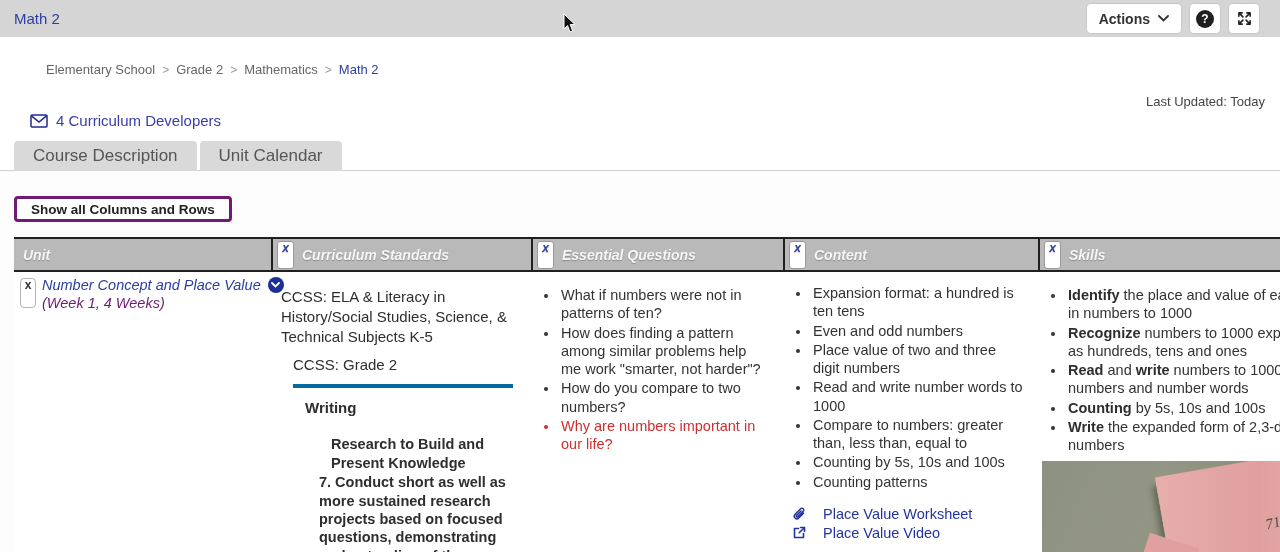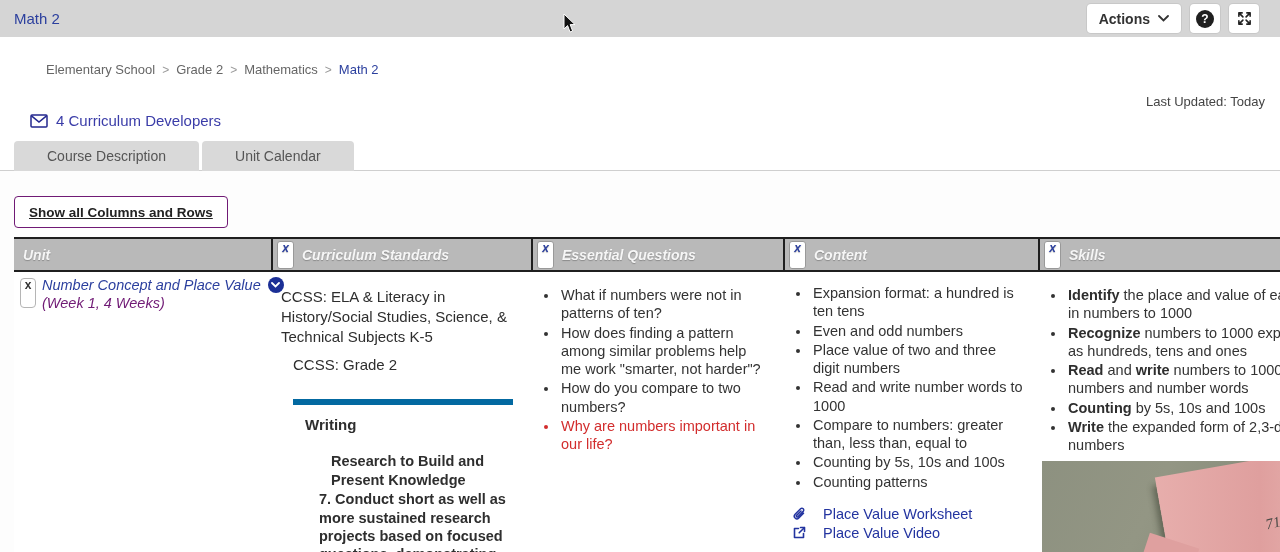--- a/index.html
+++ b/index.html
@@ -38,31 +38,31 @@
   .breadcrumb a { color:#666; text-decoration:none; cursor:pointer; }
   .breadcrumb .sep { color:#9a9a9a; font-size:12px; }
   .breadcrumb .current { color:#2b3f9e; }
   .last-updated { position:absolute; right:15px; top:94px; font-size:13px; color:#444; }
 
   .developers { position:absolute; left:30px; top:112px; display:flex; align-items:center; gap:8px;
     color:#3a3ca8; font-size:15px; cursor:pointer; }
 
   
   .tabs { position:absolute; left:14px; top:141px; display:flex; gap:3px; height:30px; z-index:2; }
-  .tab { padding:0 33px; display:flex; align-items:center; font-size:14px;
+  .tab { padding:0 19px; display:flex; align-items:center; font-size:17px;
     border-radius:4px 4px 0 0; background:#d9d9d9; color:#555; cursor:pointer; }
   .tab.active { background:#dce9f7; color:#2a5ac4; }
   .tab-divider { position:absolute; left:0; top:170px; width:1280px; height:1px; background:#cfcfcf; }
   .lower { position:absolute; left:0; top:171px; width:1280px; height:381px; background:#fdfdfd; }
 
   
   .show-all {
-    position:absolute; left:14px; top:196px; height:32px; padding:0 14px;
-    background:#fff; border:1px solid #701a75; border-radius:4px;
-    font-family:inherit; font-size:13.5px; font-weight:700; color:#222; cursor:pointer;text-decoration:underline;
+    position:absolute; left:14px; top:196px; height:26px; padding:0 14px;
+    background:#fff; border:3px solid #701a75; border-radius:4px;
+    font-family:inherit; font-size:13.5px; font-weight:700; color:#222; cursor:pointer;
   }
 
   
   .map-table { position:absolute; left:14px; top:237px; width:1324px; }
   .thead { display:flex; height:35px; background:#b9b9b9;
     border-top:2px solid #1f1f1f; border-bottom:2px solid #1f1f1f; }
   .th { position:relative; display:flex; align-items:center;
     font-style:italic; font-weight:700; font-size:14px; color:#f6f6f6;
     text-shadow:0 1px 1px rgba(0,0,0,0.25); }
   .th + .th { border-left:2px solid #1f1f1f; }
@@ -86,21 +86,21 @@
   
   .unit-cell { width:257px; padding:5px 4px 0 6px; }
   .unit-head { display:flex; align-items:center; gap:7px; margin-left:22px; }
   .unit-link { color:#2b3f9e; font-style:italic; font-size:14.5px; cursor:pointer; white-space:nowrap; }
   .unit-expand { width:16px; height:16px; border-radius:50%; background:#1b2f96; border:none;
     display:flex; align-items:center; justify-content:center; cursor:pointer; flex:0 0 16px; padding:0; }
   .unit-weeks { margin-left:22px; margin-top:2px; font-style:italic; font-size:14.5px; color:#701a75; }
 
   
   .std-cell { width:260px; padding:15px 18px 0 10px; font-size:15px; line-height:1.32; color:#2e2e2e; }
-  .std-grade { margin-left:12px; margin-top:9px; padding-bottom:24px; border-bottom:6px solid #0369a1; }
+  .std-grade { margin-left:12px; margin-top:9px; padding-bottom:9px; border-bottom:4px solid #0369a1; }
   .std-writing { margin-left:24px; margin-top:10px; font-weight:700; }
   .std-strand { margin-left:50px; margin-top:17px; font-weight:700; font-size:14.5px; }
   .std-text { margin-left:38px; font-weight:600; font-size:14.5px; line-height:1.27; }
 
   
   .list-cell { font-size:14.5px; color:#333; }
   .eq-cell { width:252px; padding:14px 14px 0 6px; }
   .content-cell { width:255px; padding:12px 12px 0 6px; }
   .skills-cell { width:300px; padding:14px 0 0 6px; }
   .list-cell ul { list-style:disc; padding-left:22px; line-height:1.26; }

